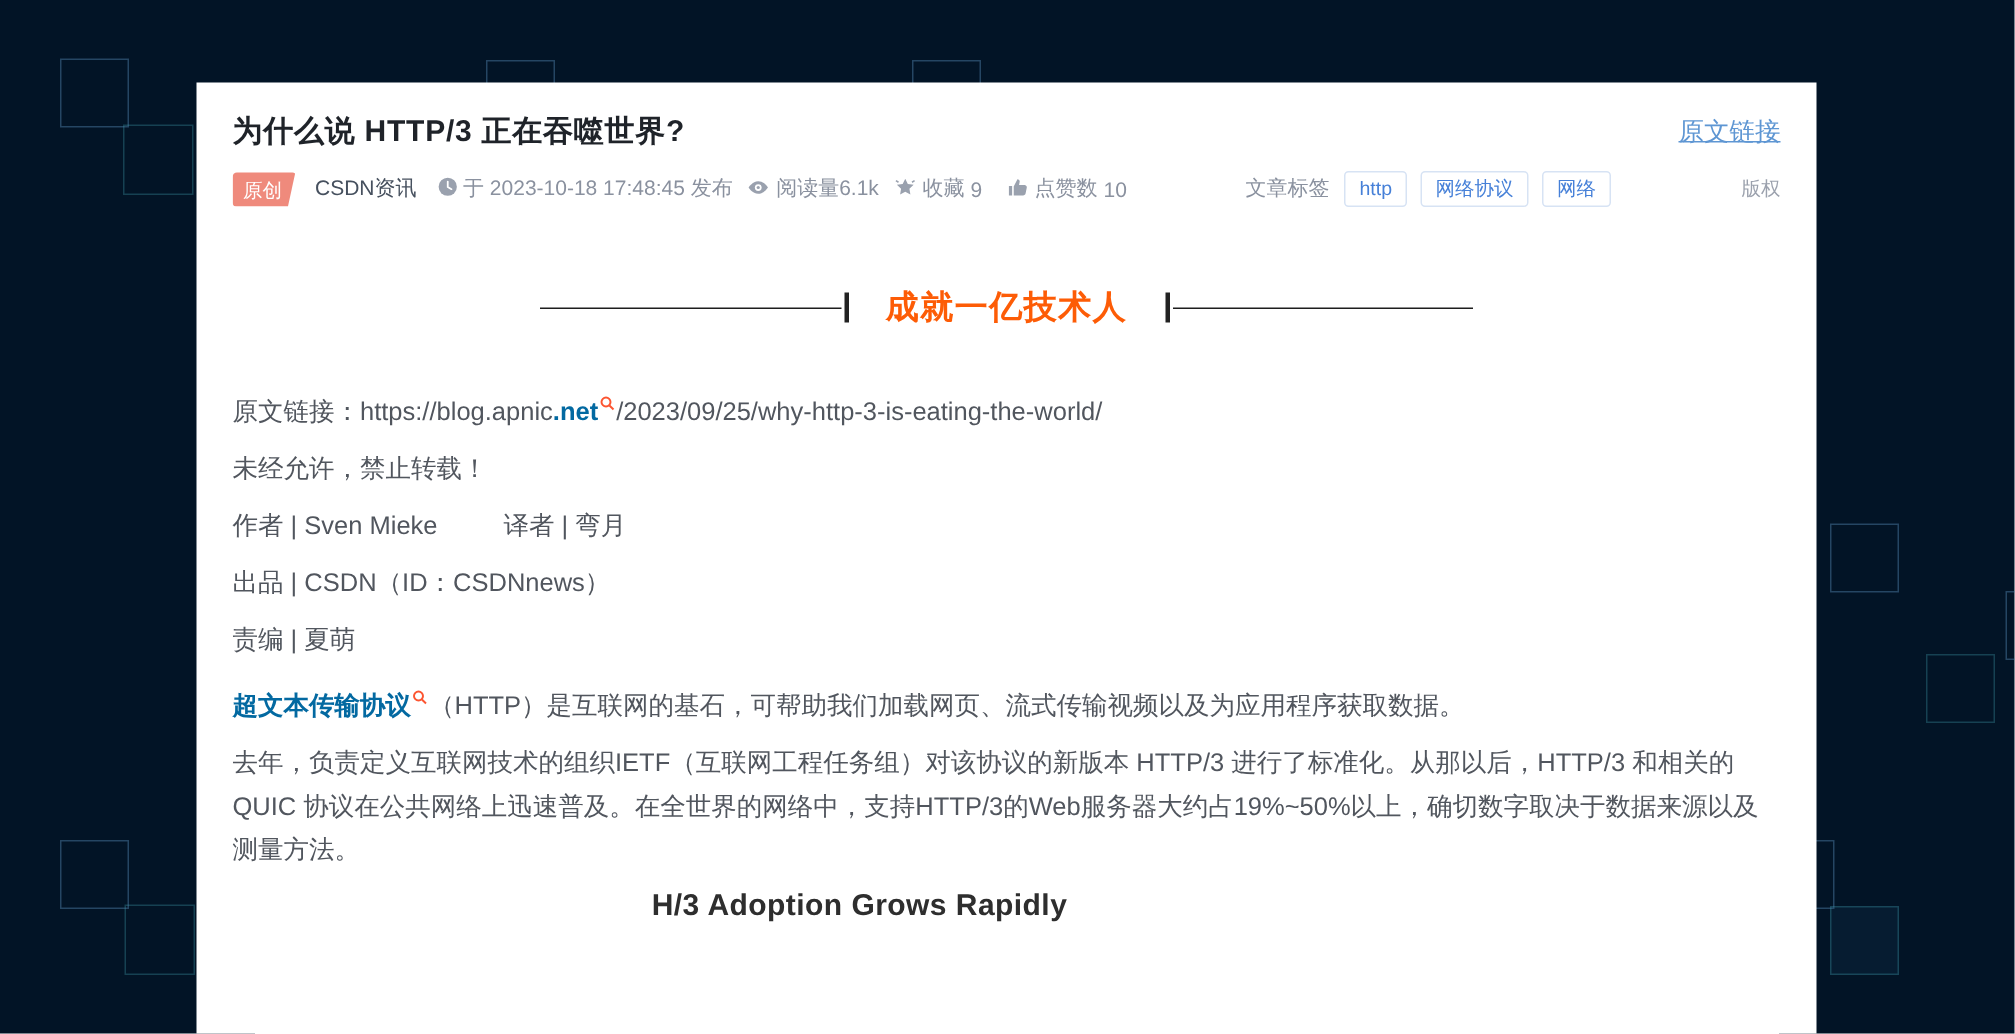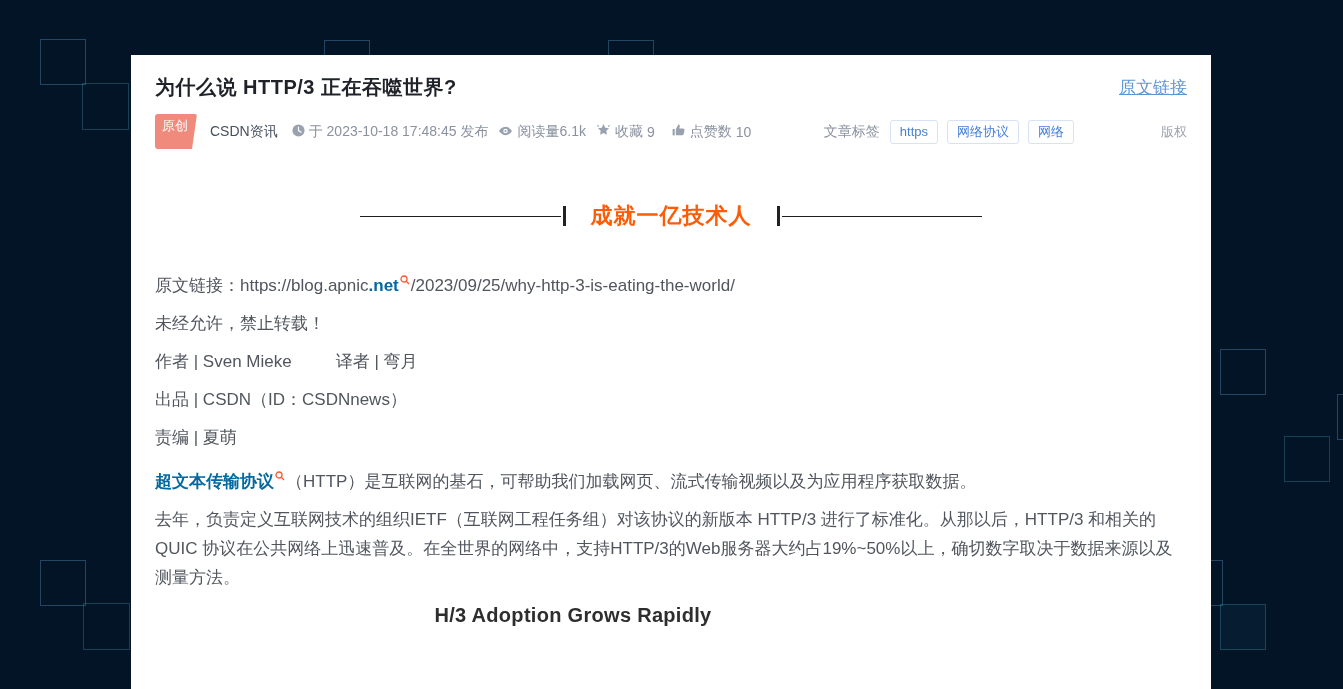--- a/index.html
+++ b/index.html
@@ -19,21 +19,21 @@
     background:#ffffff;box-sizing:border-box;padding:0 24px;z-index:5;
   }
 
   .title-row{margin-top:19px;display:flex;justify-content:space-between;align-items:center;}
   .article-title{font-size:20px;font-weight:700;color:#1f2329;letter-spacing:.5px;}
   .script-settings{font-size:17px;color:#5e96d3;text-decoration:underline;cursor:pointer;}
 
   .meta-row{margin-top:13px;display:flex;align-items:center;font-size:14px;color:#8a919f;}
   .badge-original{
     background:#ef8a7c;color:#fff;font-size:13px;line-height:17px;
-    padding:3px 9px 15px 7px;border-radius:3px 2px 2px 3px;
+    padding:3px 9px 3px 7px;border-radius:3px 2px 2px 3px;
     clip-path:polygon(0 0,100% 0,calc(100% - 5px) 100%,0 100%);
     margin-right:13px;flex:0 0 auto;
   }
   .meta-author{color:#46505e;margin-right:8px;}
   .meta-icon{display:inline-block;vertical-align:-2px;margin:0 4px 0 6px;}
   .meta-item{margin-right:4px;}
   .meta-right{margin-left:auto;display:flex;align-items:center;}
   .tags-label{margin-right:10px;}
   .tag{
     border:1px solid #d7e3f4;color:#4680d8;background:#fff;
@@ -114,21 +114,21 @@
       <svg width="15" height="14" viewBox="0 0 14 13">
           <path d="M1.5 5.5h2v6h-2z" fill="#9aa1ae"></path>
           <path d="M4.5 11.5V5.8L6.8 1.4c.9 0 1.5.7 1.4 1.5L7.8 5h3.4c.9 0 1.6.8 1.4 1.7l-.7 3.4c-.1.8-.8 1.4-1.6 1.4z" fill="#9aa1ae"></path>
         </svg>
     </span>
     <span class="meta-item">点赞数</span>
     <span class="meta-item">10</span>
 
     <span class="meta-right">
       <span class="tags-label">文章标签</span>
-      <a class="tag">https</a>
+      <a class="tag">http</a>
       <a class="tag">网络协议</a>
       <a class="tag">网络</a>
       <a class="copyright">版权</a>
     </span>
   </div>
 
   <div class="slogan-divider">
     <span class="divider-line"></span>
     <span class="divider-bar left"></span>
     <span class="slogan-text">成就一亿技术人</span>

